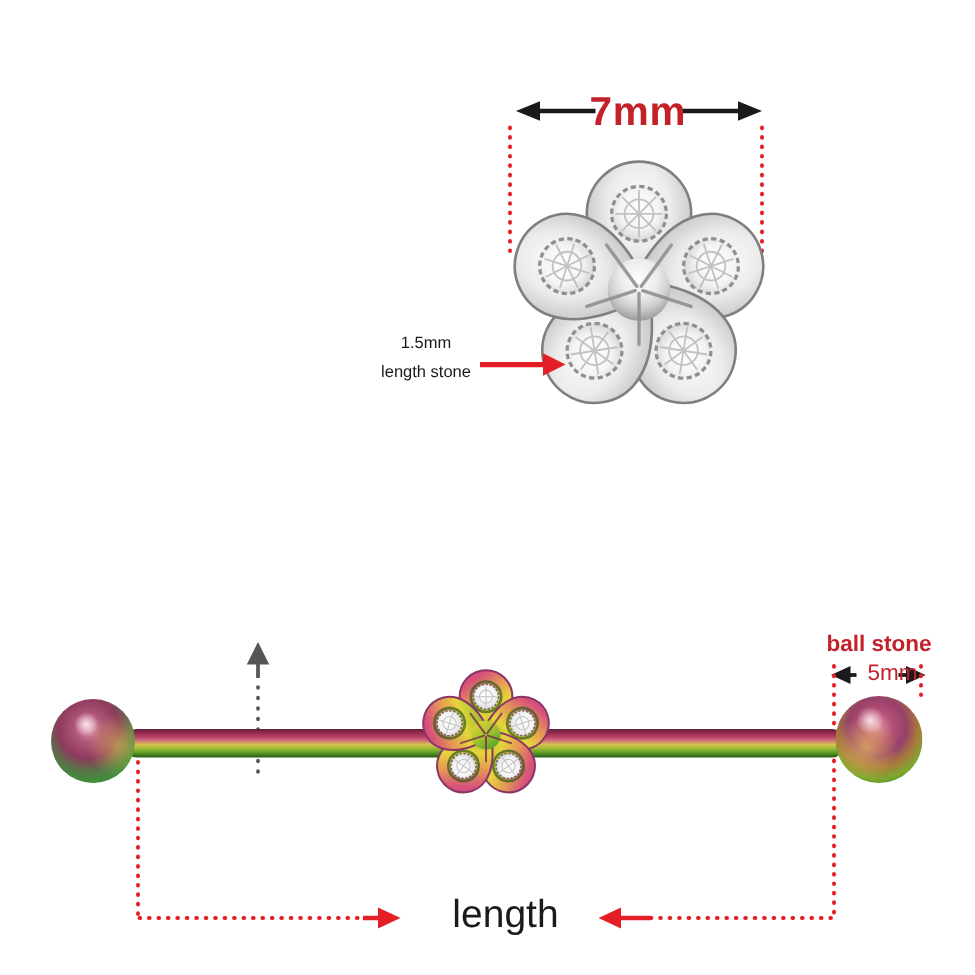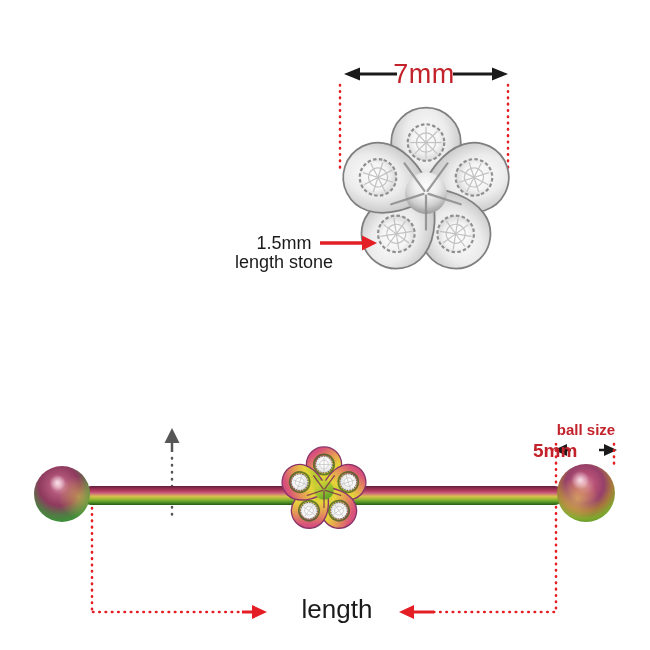--- a/index.html
+++ b/index.html
@@ -2,25 +2,25 @@
 <html><head>
 <meta charset="utf-8">
 <style>
   html,body{margin:0;padding:0;background:#ffffff;}
   .stage{
     position:relative;width:650px;height:650px;background:#ffffff;overflow:hidden;
     font-family:"Liberation Sans","DejaVu Sans",sans-serif;
   }
   .label{position:absolute;text-align:center;color:#1a1a1a;}
   .red{color:#c4222a;}
-  .lbl-7mm{left:393px;top:59px;width:62px;font-size:27px;font-weight:400;letter-spacing:0.5px;}
-  .lbl-stone{left:230px;top:234px;width:108px;font-size:18px;line-height:19px;}
+  .lbl-7mm{left:393px;top:59px;width:62px;font-size:27px;font-weight:700;letter-spacing:0.5px;}
+  .lbl-stone{left:230px;top:220px;width:108px;font-size:11px;line-height:19px;}
   .lbl-gauge{left:112px;top:390px;width:120px;font-size:18px;line-height:22px;}
   .lbl-ballsize{left:538px;top:421px;width:96px;font-size:15px;font-weight:700;}
-  .lbl-5mm{left:533px;top:440px;width:38px;font-size:19px;font-weight:700;}
+  .lbl-5mm{left:576px;top:440px;width:38px;font-size:15px;font-weight:400;}
   .lbl-38mm{left:282px;top:594px;width:110px;font-size:26px;line-height:30px;}
   svg.overlay{position:absolute;left:0;top:0;pointer-events:none;}
   .behind{z-index:1;}
   .jewel{position:absolute;z-index:2;}
   .front{z-index:3;}
   .txt{z-index:4;}
   .bar{
     position:absolute;left:84px;top:486px;width:478px;height:19px;border-radius:7px;
     background:linear-gradient(180deg,#5e2038 0%,#8e2a4e 12%,#b63f62 27%,#ce6a7e 39%,
       #d9c04e 54%,#a6bd36 67%,#64a22a 81%,#3a771c 93%,#2a5a14 100%);
@@ -187,20 +187,20 @@
   <div class="label red lbl-7mm txt">7mm</div>
 
   <div class="label lbl-stone txt">
     <div>1.5mm</div>
     <div>length stone</div>
   </div>
 
   <div class="label lbl-gauge txt">
   </div>
 
-  <div class="label red lbl-ballsize txt">ball size</div>
+  <div class="label red lbl-ballsize txt">ball stone</div>
   <div class="label red lbl-5mm txt">5mm</div>
 
   <div class="label lbl-38mm txt">
     <div>length</div>
   </div>
 
 </div>
 
 </body></html>

